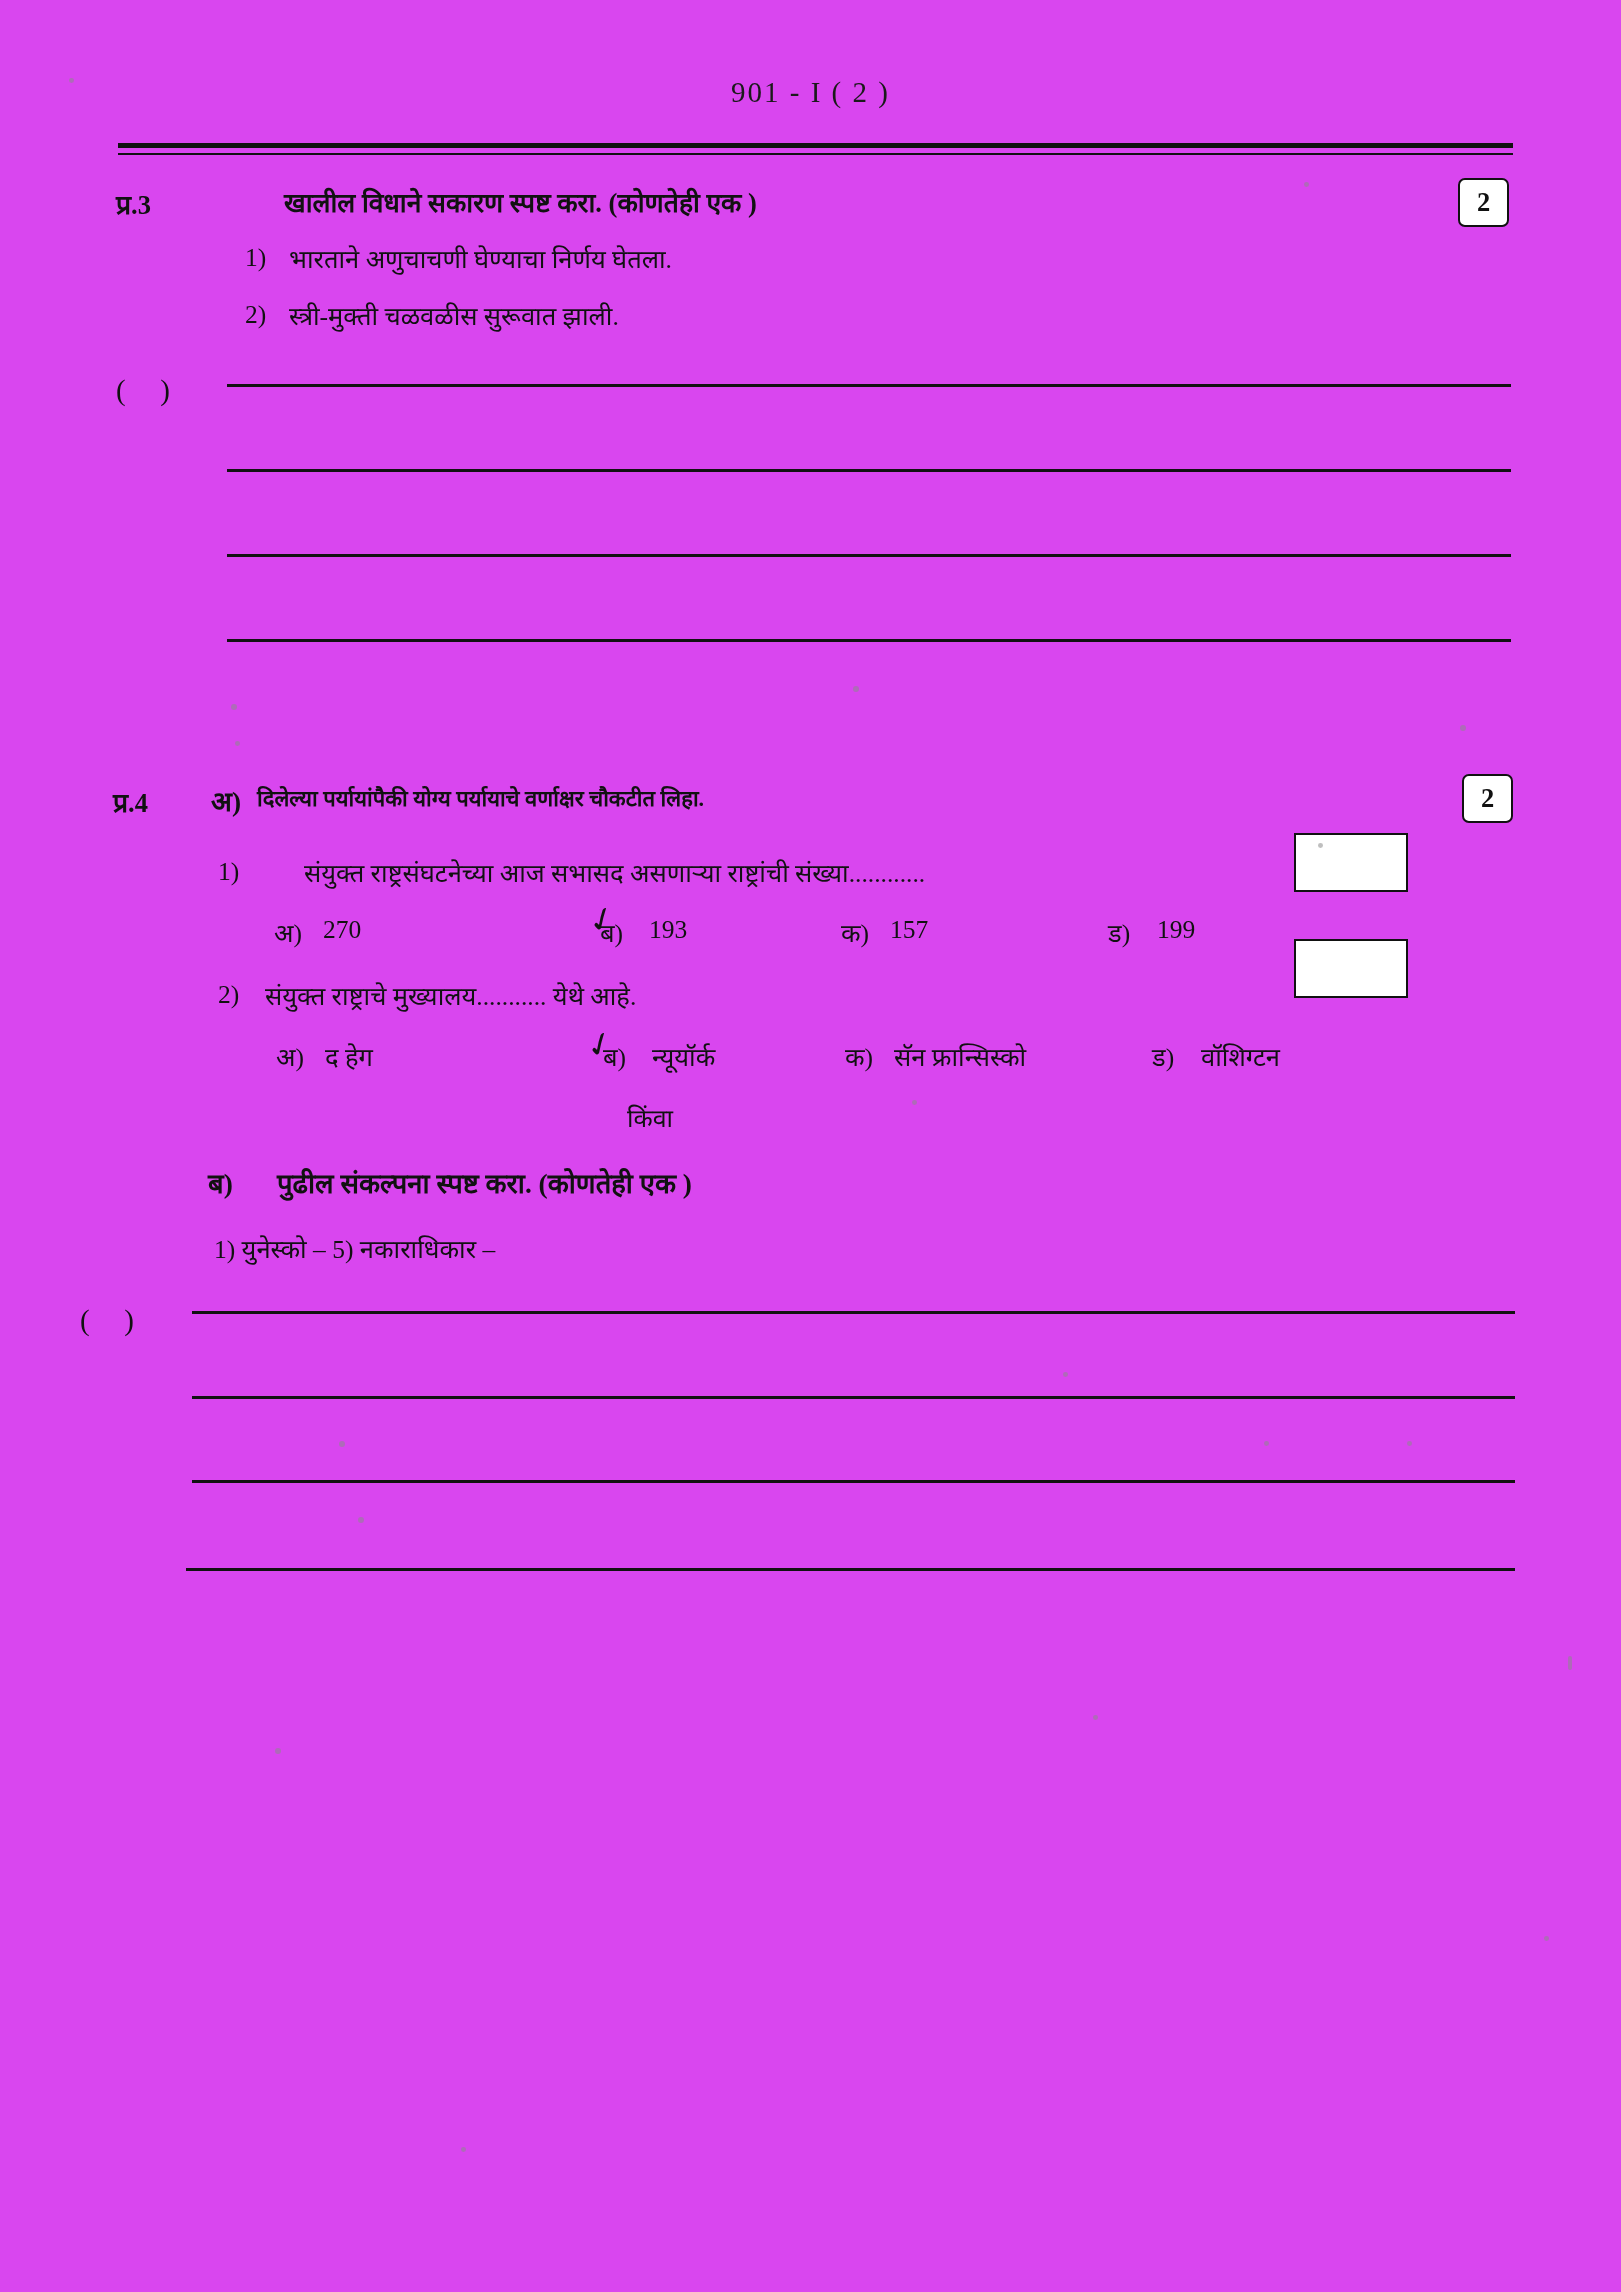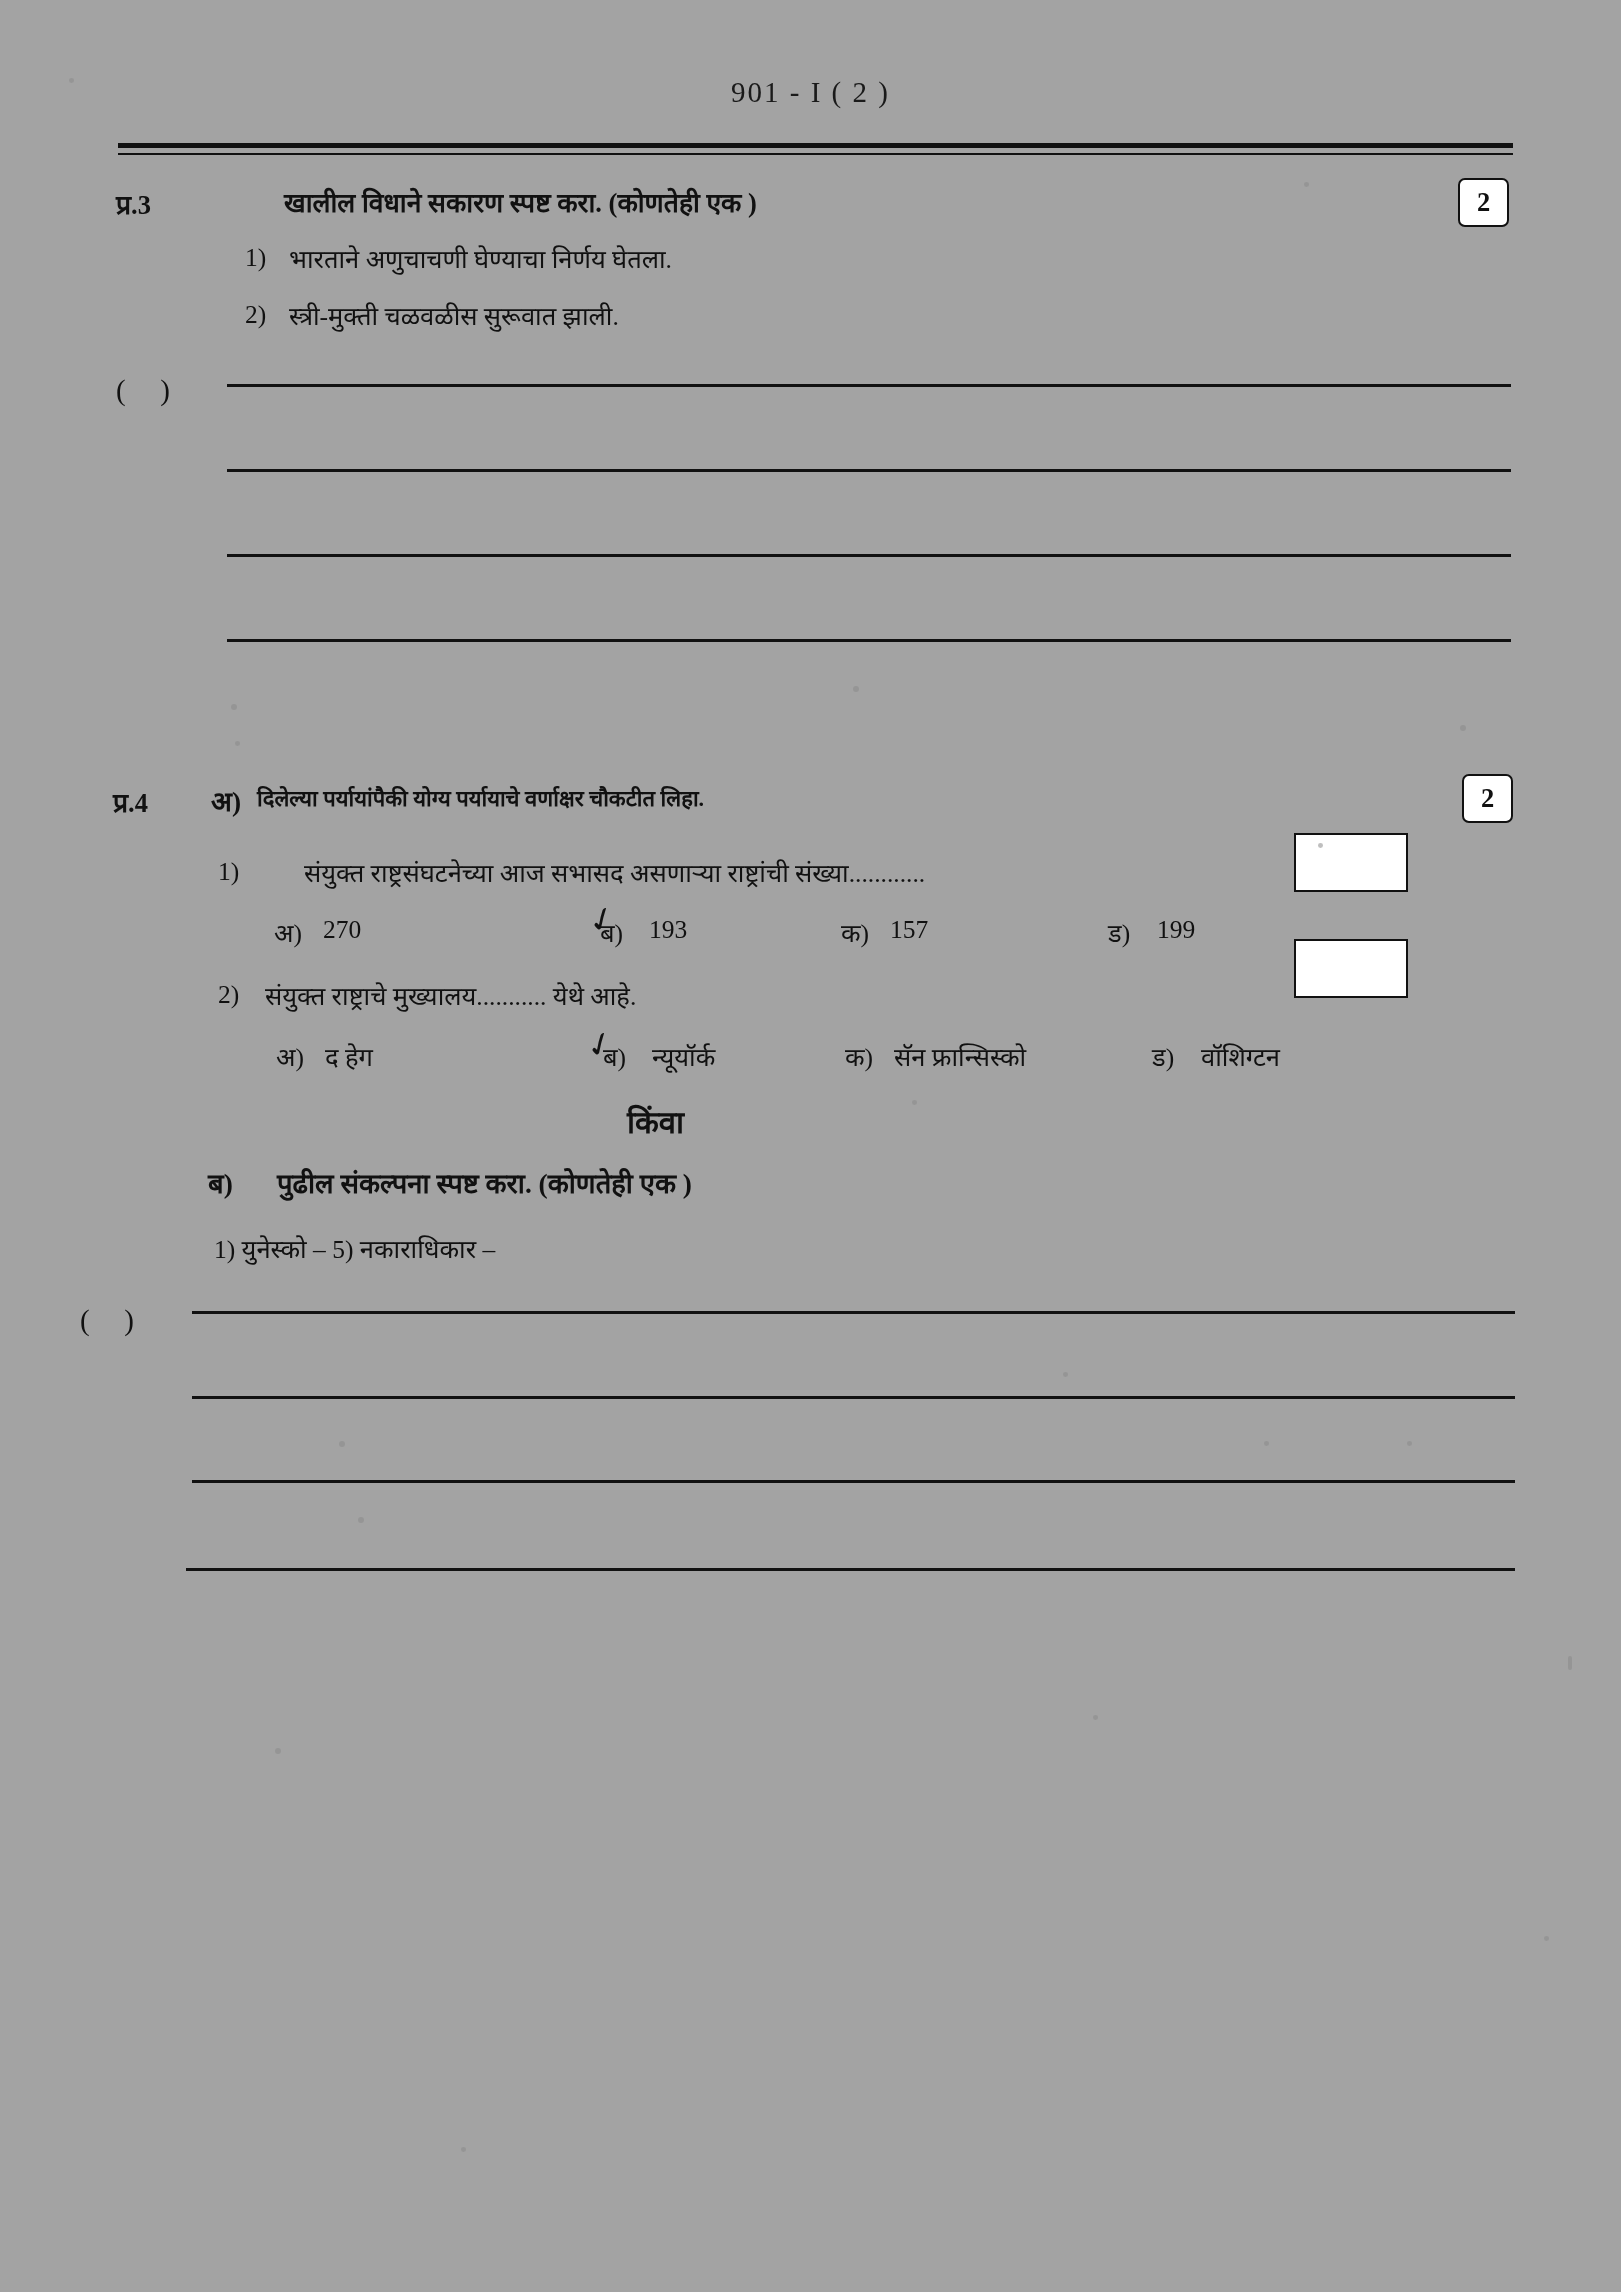--- a/index.html
+++ b/index.html
@@ -12,21 +12,21 @@
     height: 2293px;
     font-family: "Liberation Sans", sans-serif;
     color: #111;
     position: relative;
     overflow: hidden;
   }
 
   .page {
     position: absolute;
     inset: 0;
-    background: #a3a3a3;
+    background: #d946ef;
   }
 
   
   .speck {
     position: absolute;
     background: #8a8a8a;
     border-radius: 50%;
     opacity: .55;
   }
 
@@ -115,22 +115,22 @@
     position: absolute;
     color: #111;
     font-size: 33px;
     font-family: "Liberation Serif", serif;
     transform: rotate(-22deg);
   }
 
   .center-word {
     position: absolute;
     font-family: "Liberation Serif", serif;
-    font-size: 31px;
-    font-weight: 700;
+    font-size: 25px;
+    font-weight: 400;
   }
 
   .opt {
     position: absolute;
     font-family: "Liberation Serif", serif;
     font-size: 25.5px;
   }
 
   .item {
     position: absolute;

